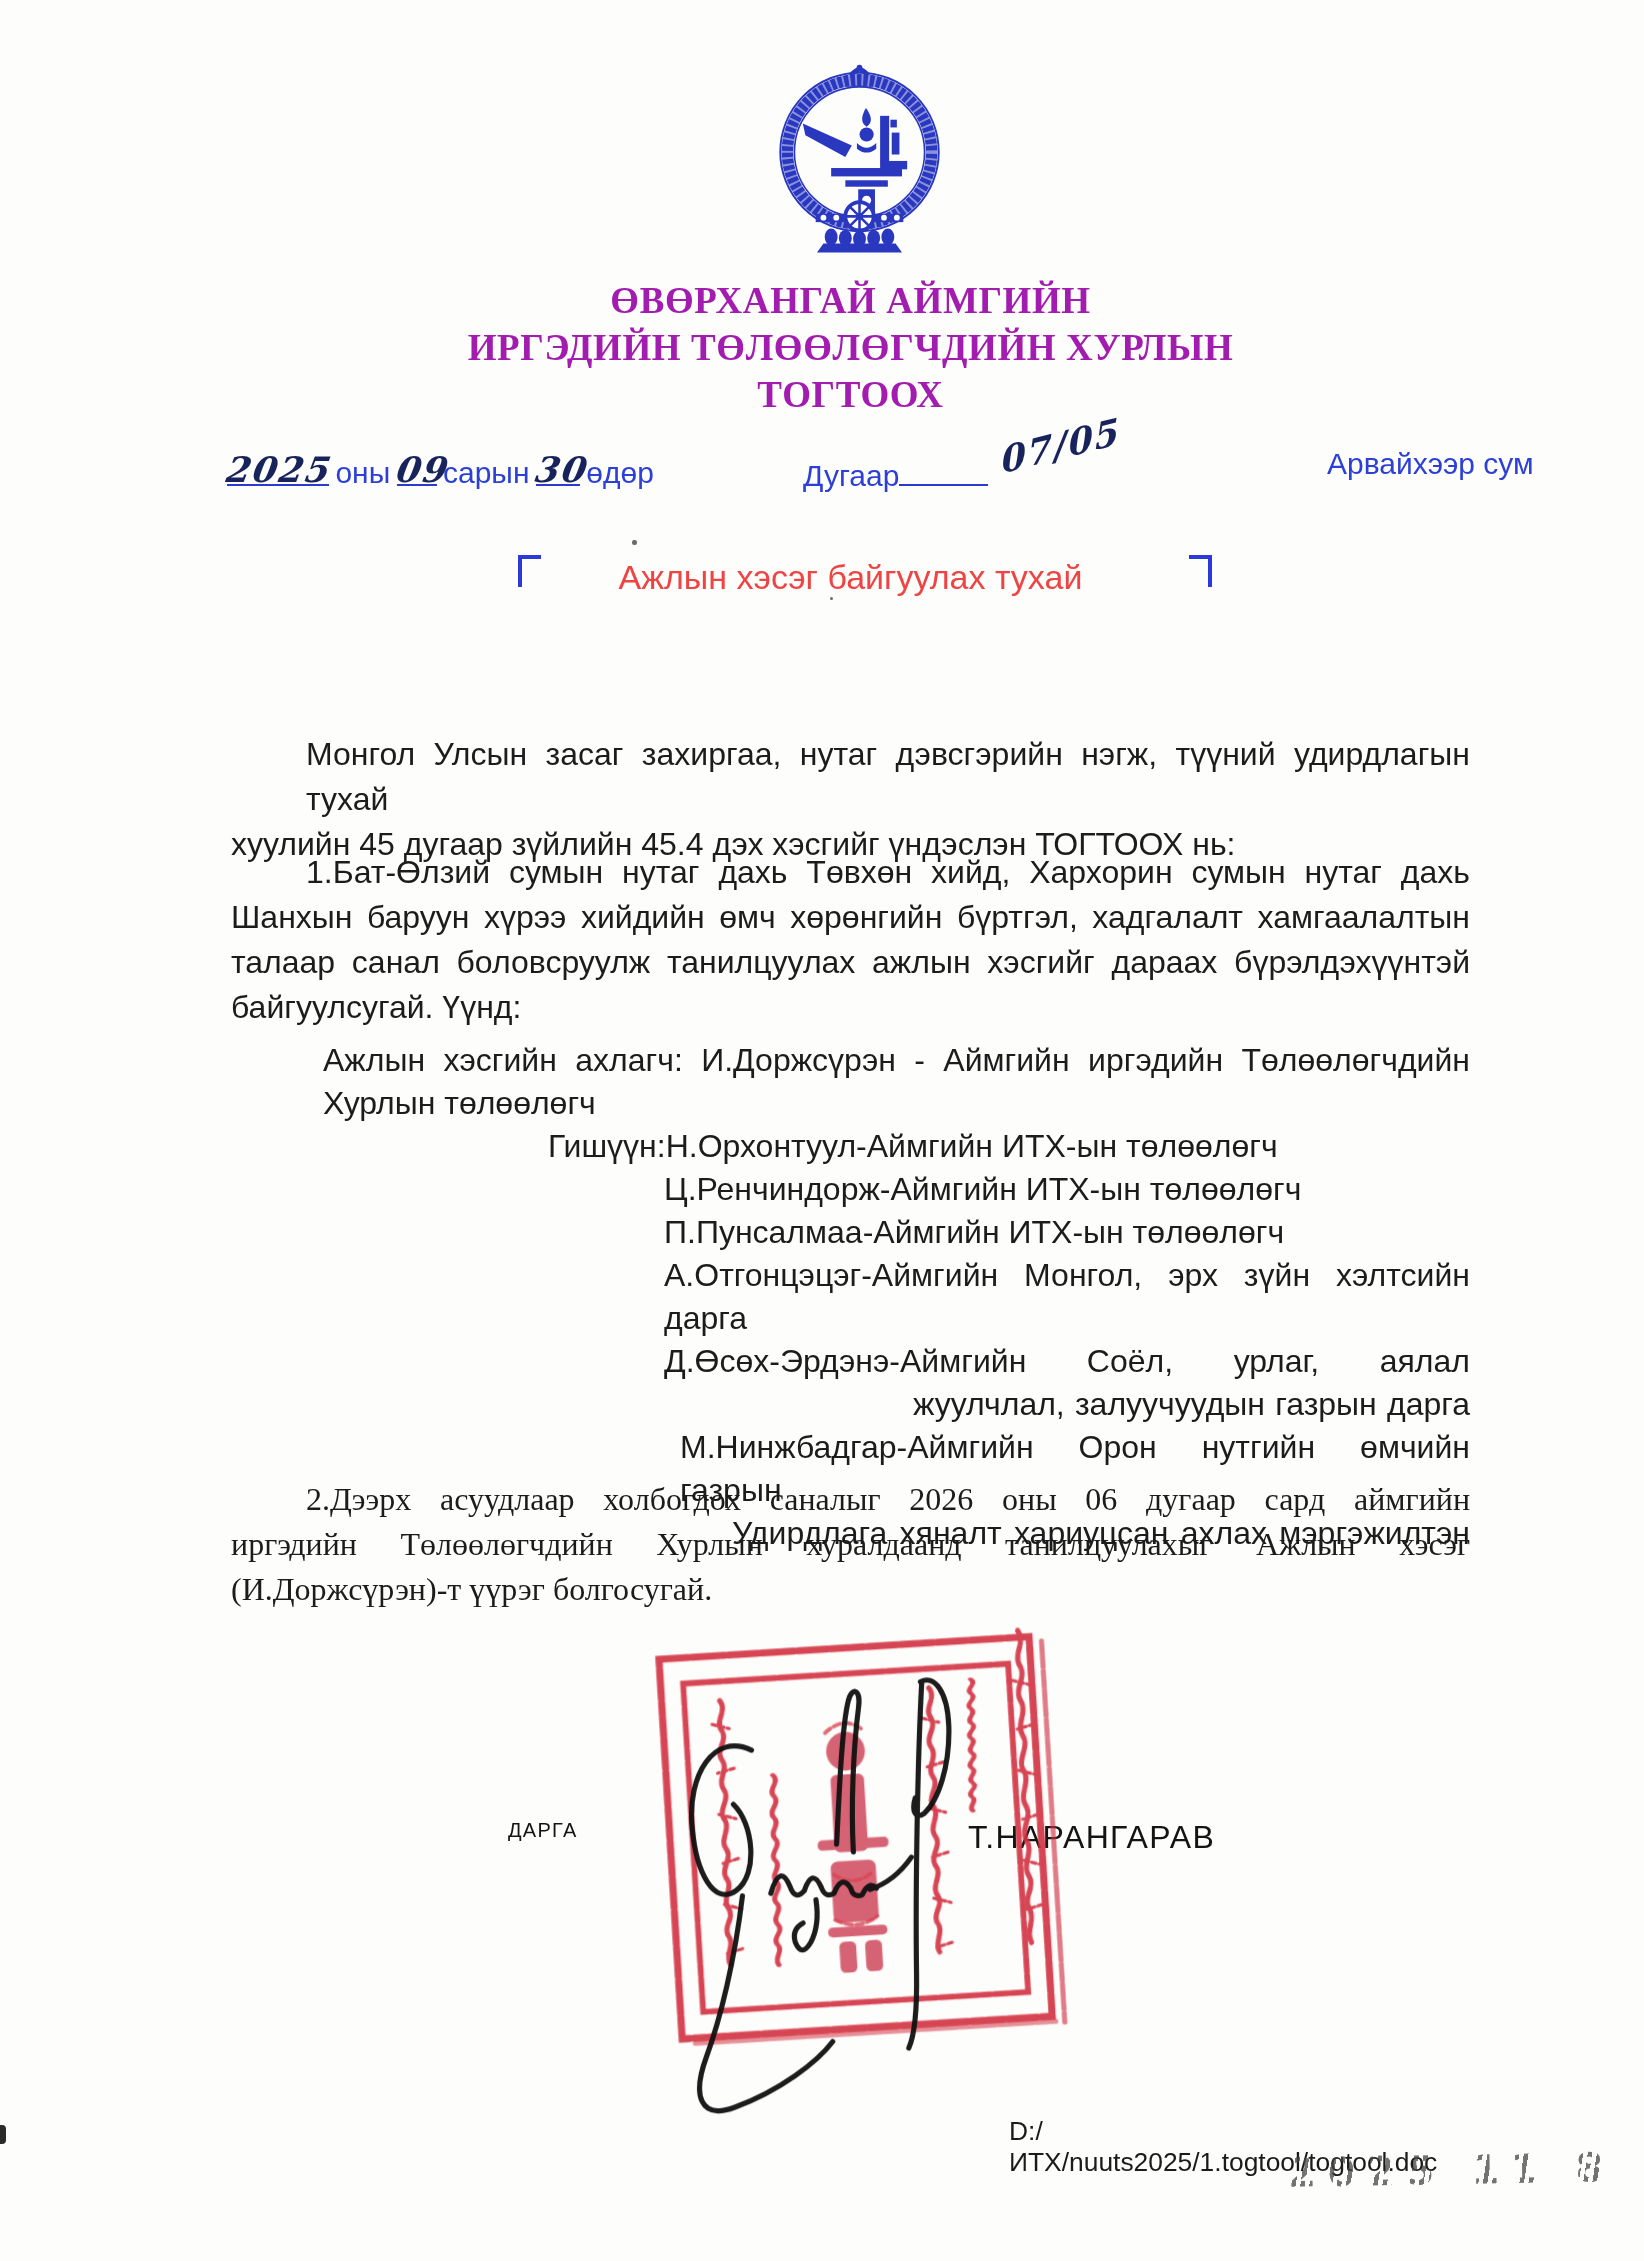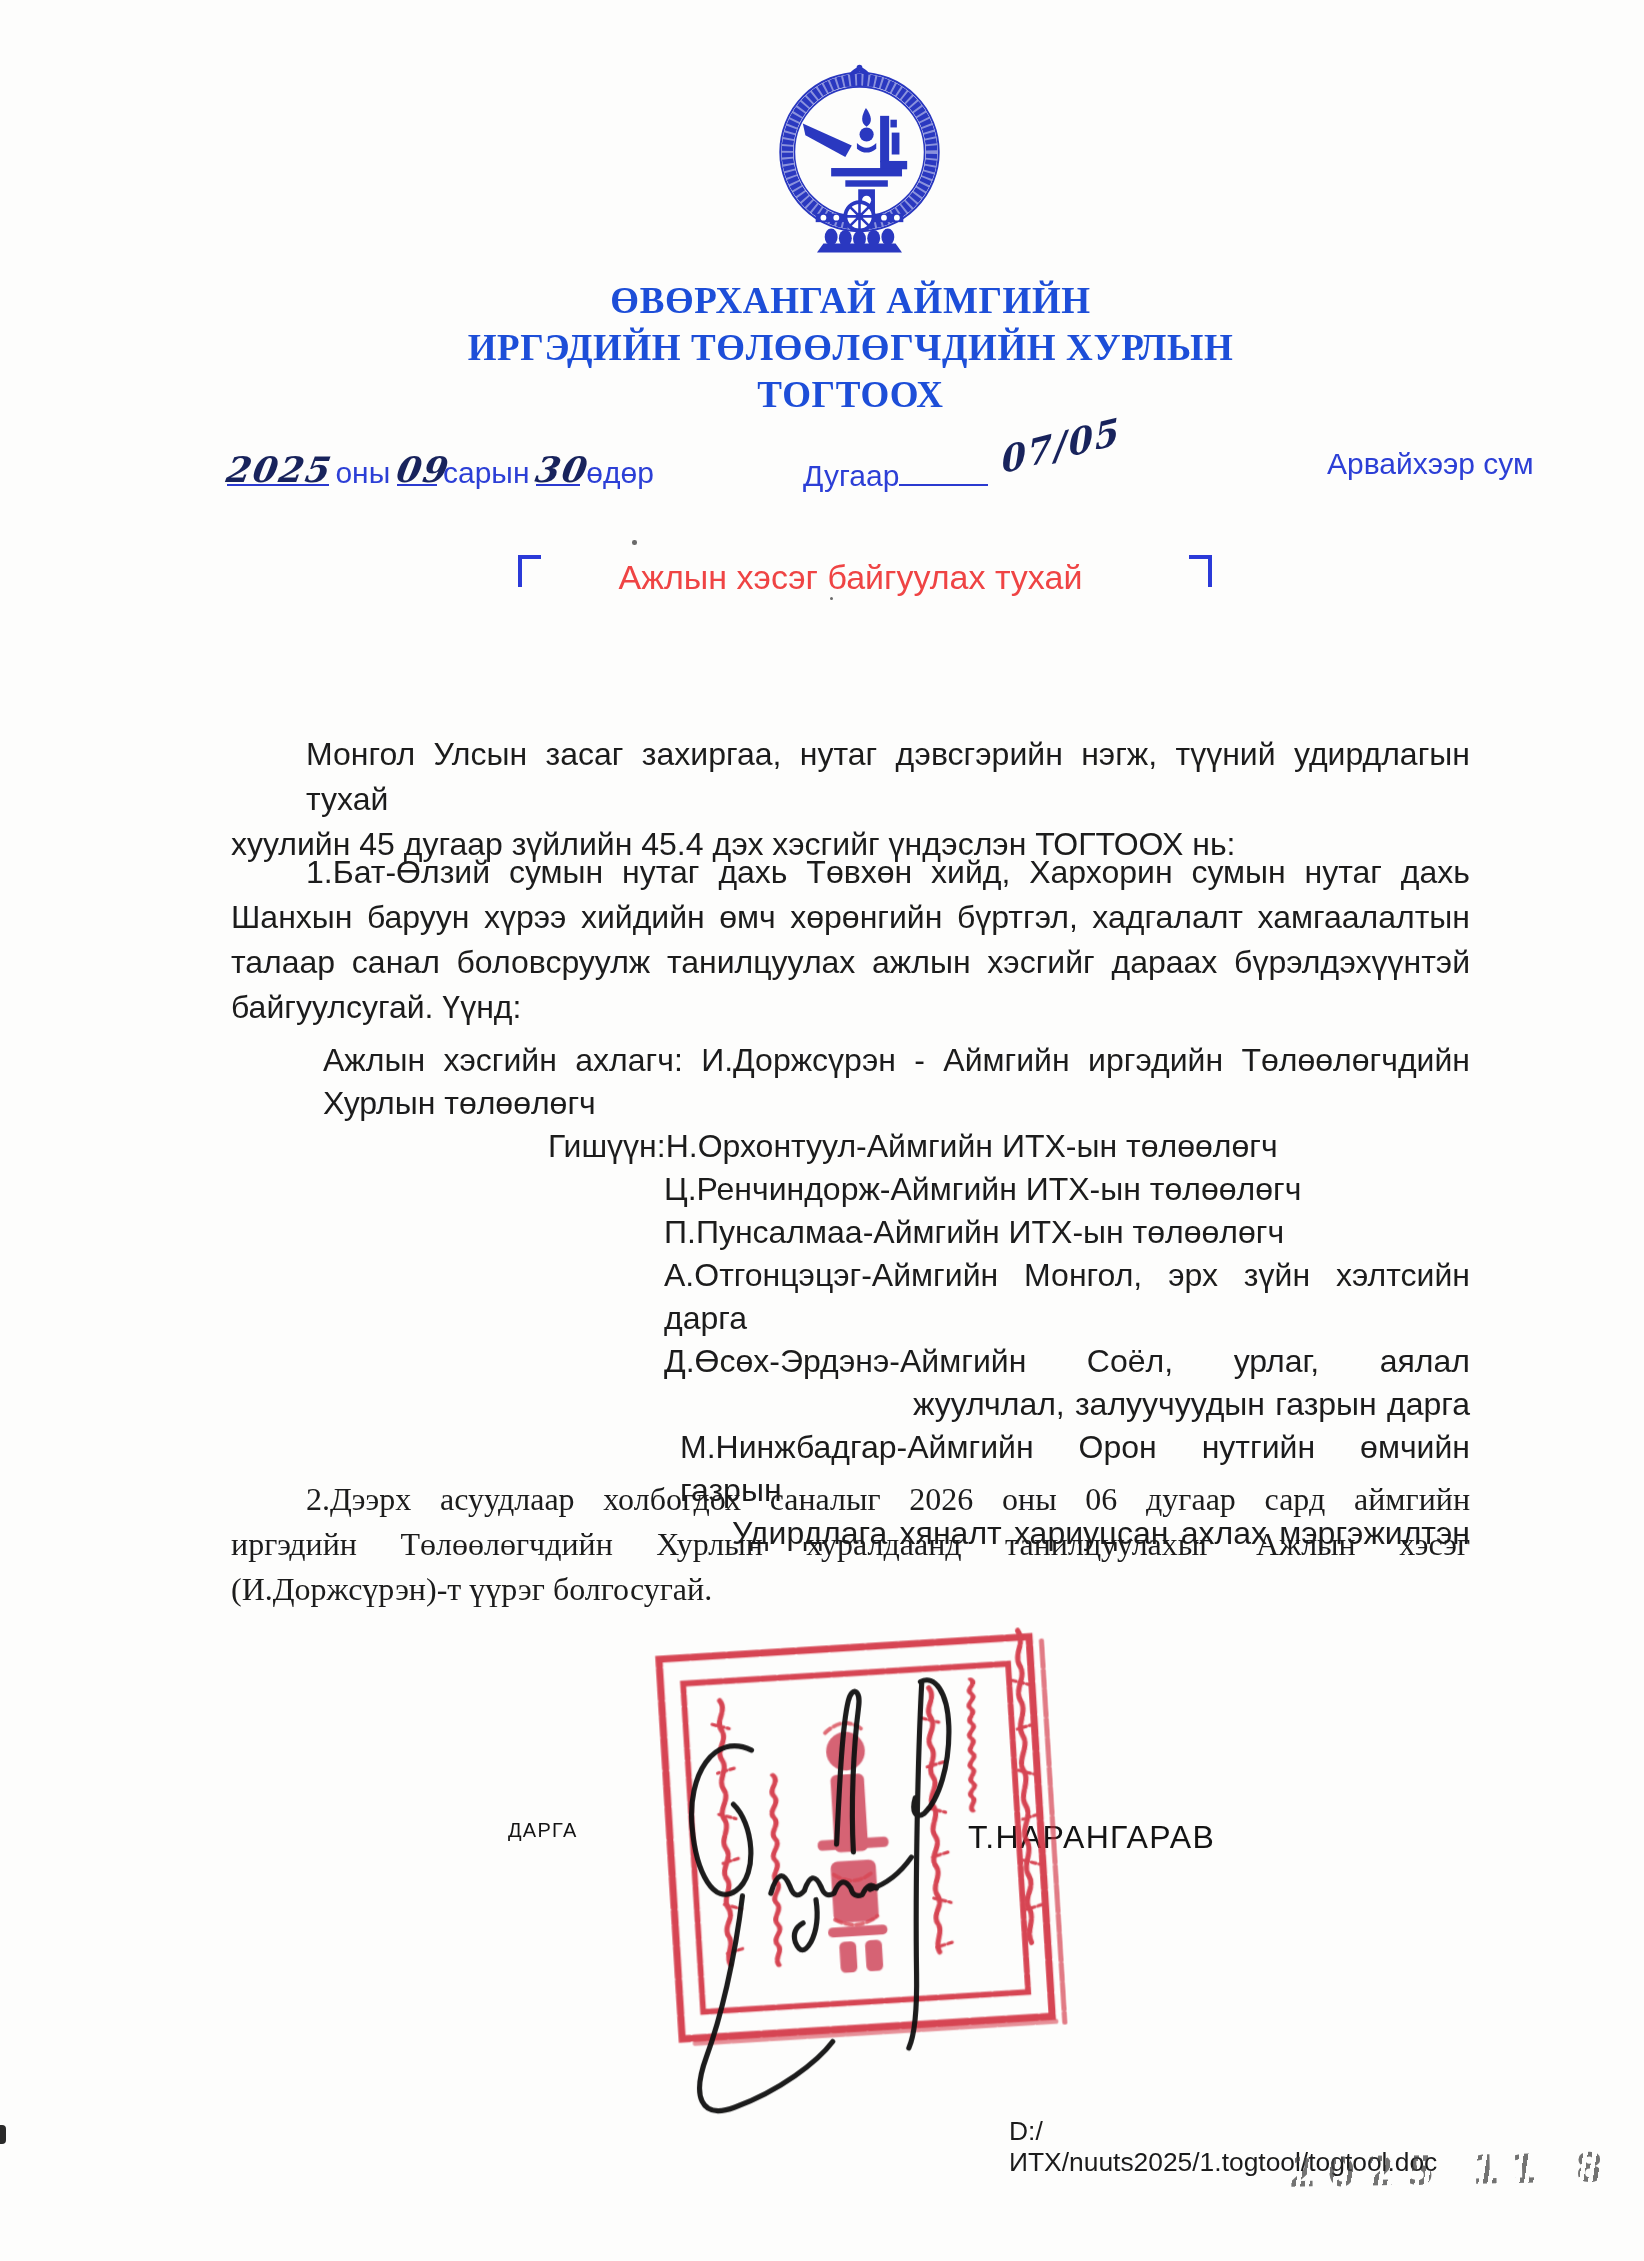--- a/index.html
+++ b/index.html
@@ -6,21 +6,21 @@
   .page{
     position:relative;width:1644px;height:2261px;background:#fdfdfc;
     font-family:"Liberation Sans",sans-serif;color:#1f1f1f;overflow:hidden;
   }
   
   .emblem{position:absolute;left:769px;top:54px;width:181px;height:201px;}
   
   .org-header{
     position:absolute;top:277px;left:231px;width:1239px;text-align:center;
     font-family:"Liberation Serif",serif;font-weight:bold;
-    font-size:37px;line-height:47px;color:#1d4ed8;letter-spacing:0.6px;
+    font-size:37px;line-height:47px;color:#a21caf;letter-spacing:0.6px;
   }
   
   .dateline{position:absolute;top:444px;left:0;width:1644px;height:77px;font-size:30px;color:#2c3fd6;}
   .dl-left{position:absolute;left:227px;top:6.4px;white-space:nowrap;}
   .dl-num{position:absolute;left:803px;top:6.4px;white-space:nowrap;}
   .dl-place{position:absolute;left:1327px;top:2.6px;white-space:nowrap;}
   .blank{display:inline-block;border-bottom:2.6px solid #2b3ad0;text-align:center;vertical-align:baseline;height:34px;}
   .b1{width:102px;} .b2{width:40px;} .b3{width:44px;} .b4{width:89px;}
   .lbl{margin:0 6.4px;}
   .hw{

